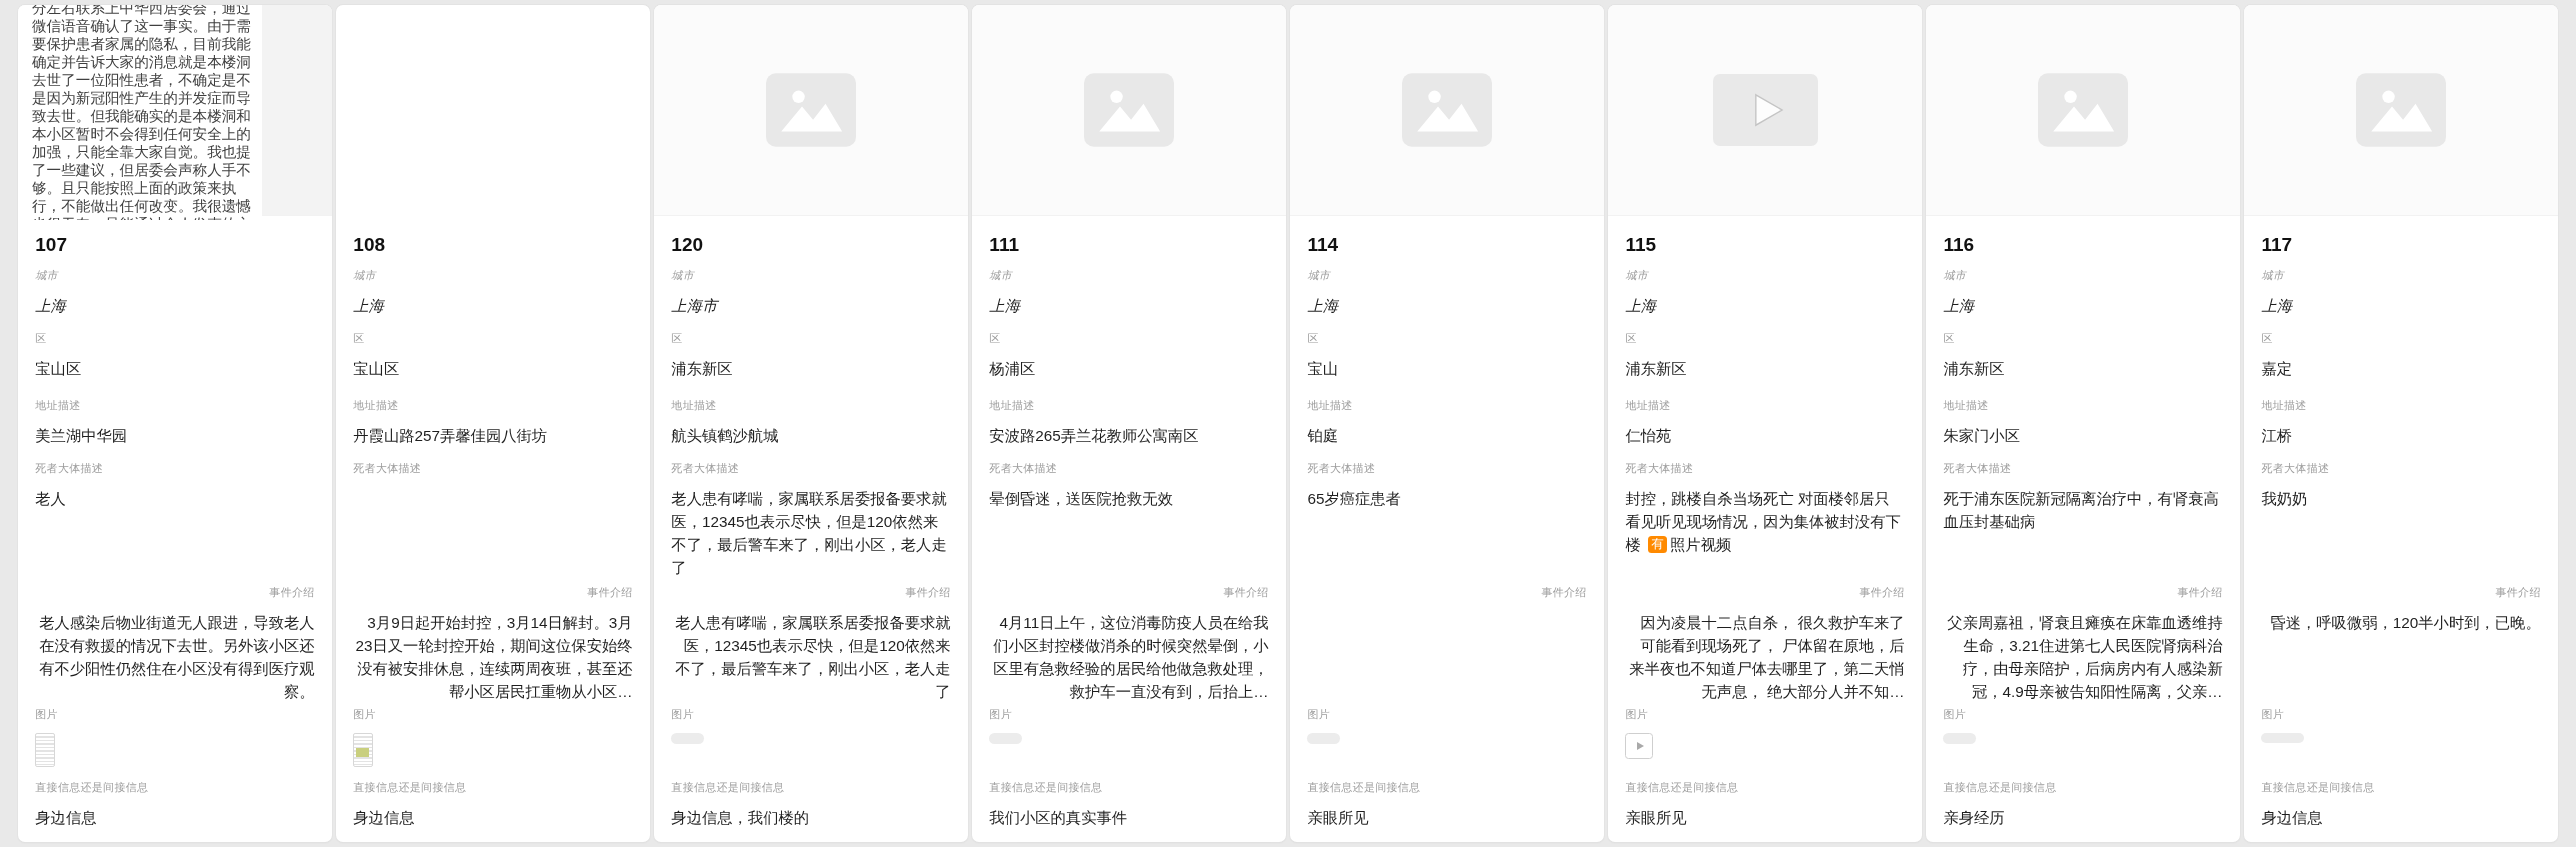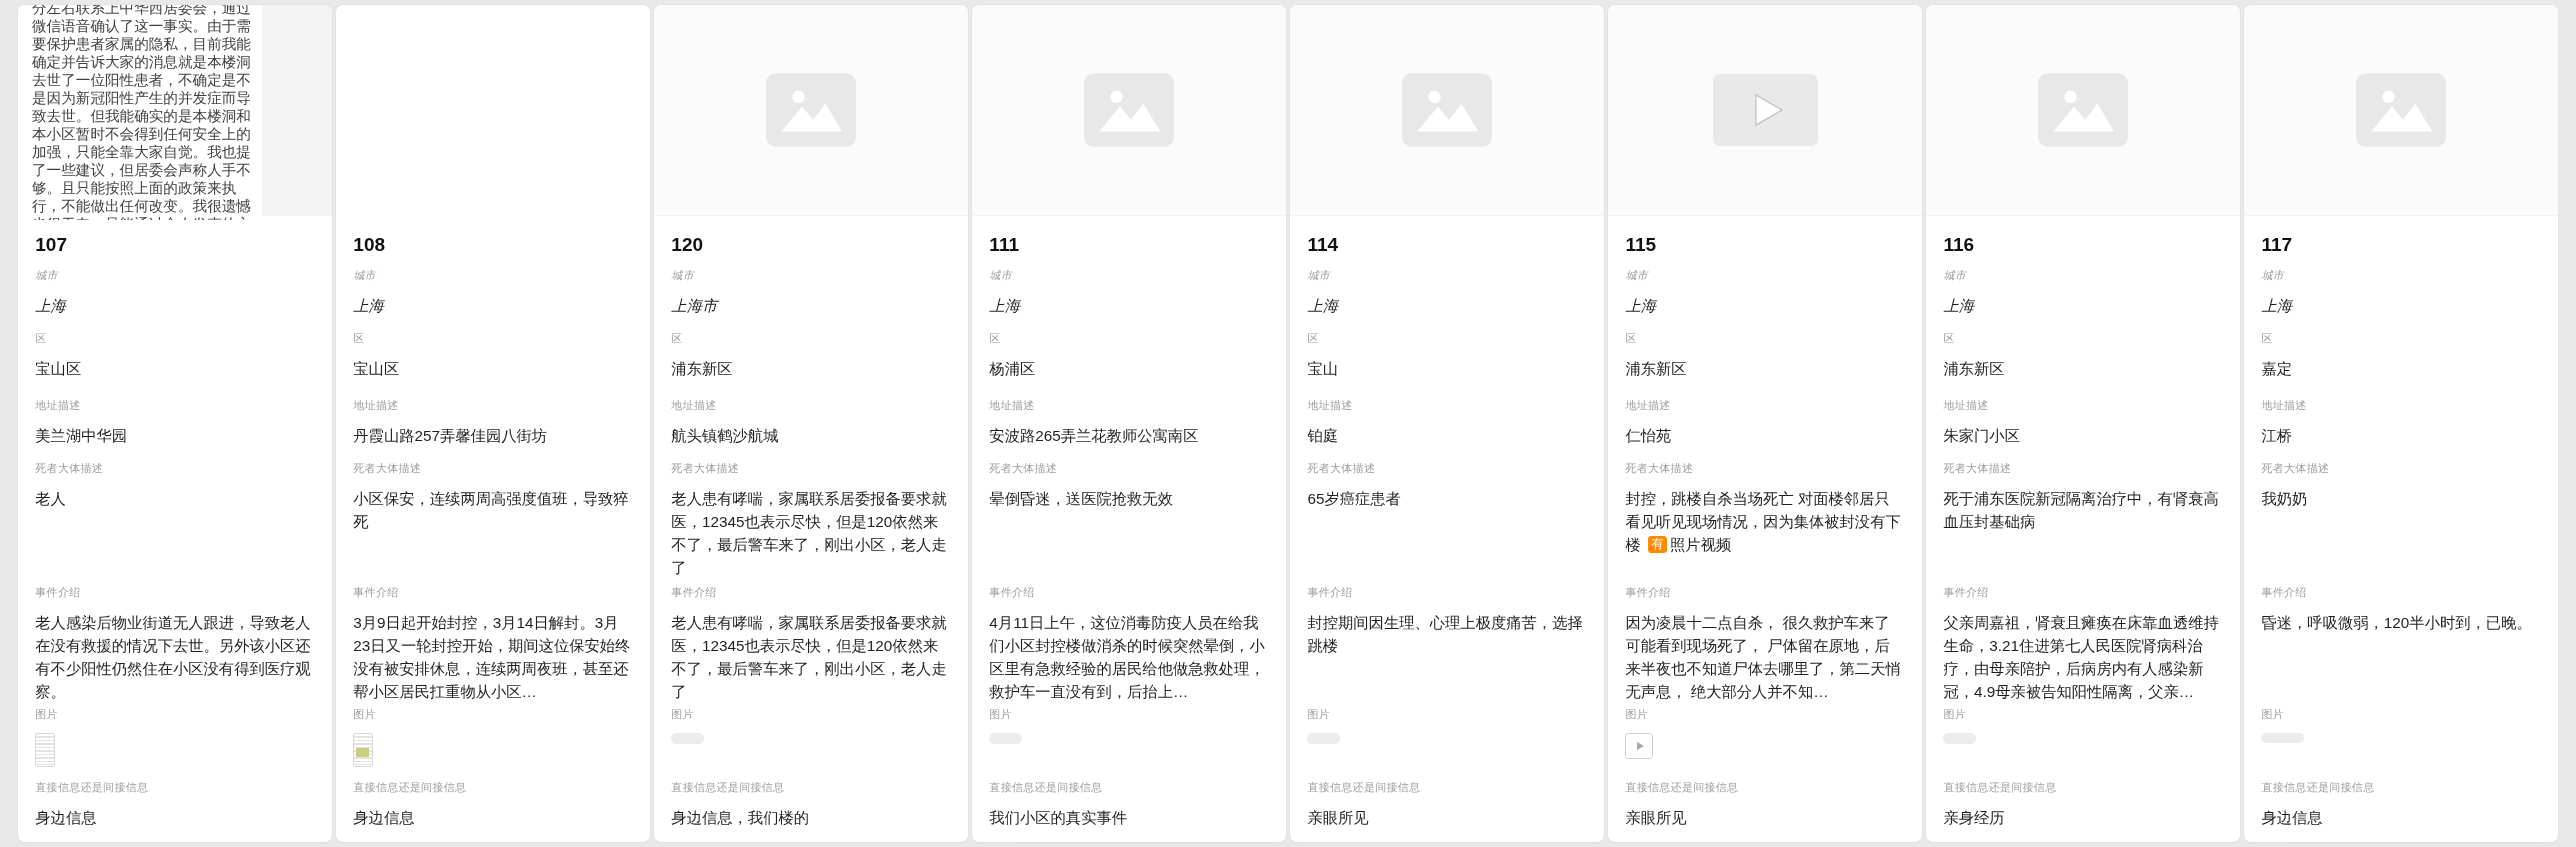--- a/index.html
+++ b/index.html
@@ -35,21 +35,21 @@
     background:repeating-linear-gradient(180deg,#fcfcfc 0 2.8px,#d6d6d6 2.8px 4.2px);
     box-shadow:inset 0 0 0 5.5px #fff,inset 0 0 0 6.2px #ececec;}
   .img-article .red-line{position:absolute;left:7px;top:7px;width:62px;height:2.1px;background:#c0392b;}
 
   
   .fld{position:absolute;left:17.3px;right:17.3px;}
   .lbl{font-size:11px;color:#9d9d9d;line-height:14px;margin-bottom:11.8px;letter-spacing:0.3px;}
   .val{font-size:15.3px;color:#1f1f1f;line-height:23px;}
   .num{font-size:19px;font-weight:700;color:#111;}
   .f-num{top:229px;} .f-city{top:263px;font-style:italic;} .f-district{top:326px;} .f-addr{top:393px;}
-  .f-desc{top:456px;} .f-event{top:580px;} .f-img{top:702px;} .f-direct{top:775px;}
+  .f-desc{top:456px;} .f-event{top:580px;text-align:right;} .f-img{top:702px;} .f-direct{top:775px;}
   .f-desc .val{max-height:92px;overflow:hidden;}
   .f-event .val{display:-webkit-box;-webkit-line-clamp:4;-webkit-box-orient:vertical;overflow:hidden;}
   .badge{display:inline-block;background:#ff8a00;color:#fff;font-size:12.5px;line-height:16.6px;
     padding:0 3.5px;border-radius:3.5px;margin:0 2.8px;vertical-align:1.4px;}
 
   
   .thumb-pill{width:33px;height:11px;border-radius:5.5px;background:#ececec;margin-top:9.7px;}
   .thumb-pill.wide{width:43px;height:10.4px;}
   .thumb-shot{position:relative;width:18px;height:32px;border:0.7px solid #d7d7d7;border-radius:2.1px;
     background:repeating-linear-gradient(180deg,#fff 0 2.1px,#e3e3e3 2.1px 3.5px);margin-top:7px;}
@@ -113,21 +113,20 @@
     <div class="fld f-district">
         <div class="lbl">区</div>
         <div class="val">宝山区</div>
       </div>
     <div class="fld f-addr">
         <div class="lbl">地址描述</div>
         <div class="val">丹霞山路257弄馨佳园八街坊</div>
       </div>
     <div class="fld f-desc">
         <div class="lbl">死者大体描述</div>
-        <div class="val">小区保安，连续两周高强度值班，导致猝死</div>
       </div>
     <div class="fld f-event">
         <div class="lbl">事件介绍</div>
         <div class="val">3月9日起开始封控，3月14日解封。3月23日又一轮封控开始，期间这位保安始终没有被安排休息，连续两周夜班，甚至还帮小区居民扛重物从小区…</div>
       </div>
     <div class="fld f-img">
         <div class="lbl">图片</div>
       <div class="thumb-shot green"></div>
       </div>
     <div class="fld f-direct">
@@ -240,21 +239,20 @@
     <div class="fld f-addr">
         <div class="lbl">地址描述</div>
         <div class="val">铂庭</div>
       </div>
     <div class="fld f-desc">
         <div class="lbl">死者大体描述</div>
         <div class="val">65岁癌症患者</div>
       </div>
     <div class="fld f-event">
         <div class="lbl">事件介绍</div>
-        <div class="val">封控期间因生理、心理上极度痛苦，选择跳楼</div>
       </div>
     <div class="fld f-img">
         <div class="lbl">图片</div>
       <div class="thumb-pill"></div>
       </div>
     <div class="fld f-direct">
         <div class="lbl">直接信息还是间接信息</div>
         <div class="val">亲眼所见</div>
       </div>
   </article>

